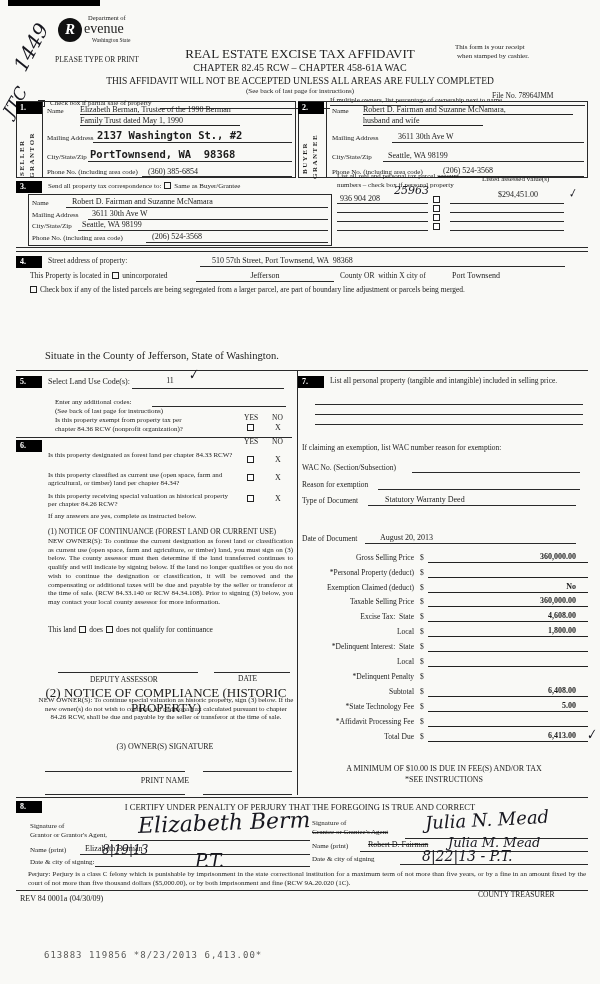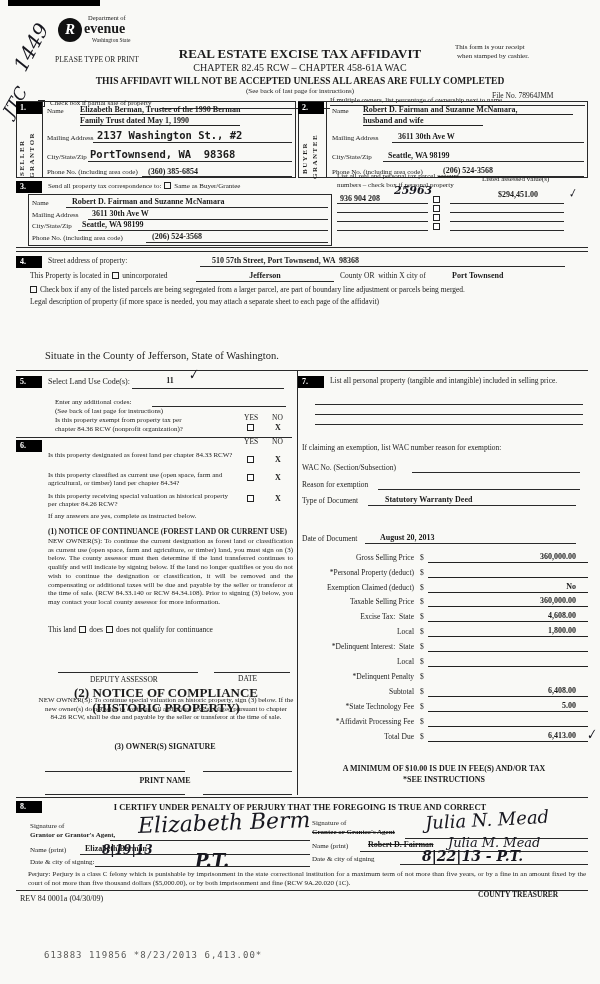--- a/index.html
+++ b/index.html
@@ -1,21 +1,21 @@
 <!DOCTYPE html>
 <html><head>
 <meta charset="utf-8">
 <style>
   *{margin:0;padding:0;box-sizing:border-box}
   html,body{background:#777}
   .page{position:relative;width:600px;height:984px;margin:0 auto;background:#f9f9f6;
         font-family:"Liberation Serif",serif;color:#1b1b1b;overflow:hidden;line-height:1.15}
   .a{position:absolute}
   .f6{font-size:6.5px}.f7{font-size:7px}.f75{font-size:7.5px}.f8{font-size:8px}.f10{font-size:10px}
-  .b{font-weight:bold}
+  .b{font-weight:normal}
   .ctr{text-align:center}
   .j{text-align:justify}
   .pre{white-space:pre}
   .ul{border-bottom:1px solid #222}
   .hl{position:absolute;height:1px;background:#2a2a2a}
   .vl{position:absolute;width:1px;background:#2a2a2a}
   .cb{position:absolute;width:7px;height:7px;border:1px solid #222;background:#fff}
   .cbi{display:inline-block;width:7px;height:7px;border:1px solid #222;vertical-align:-1px;margin:0 3px}
   .secnum{position:absolute;width:26px;height:12px;background:#000;color:#fff;
           font-weight:bold;font-size:8px;line-height:12px;padding-left:4px}
@@ -150,21 +150,20 @@
   <div class="a f75" style="left:30px;top:272px">
     <span>This Property is located in</span><span class="cbi"></span><span>unincorporated</span>
   </div>
   <div class="a b f8 ctr" style="left:200px;top:271px;width:130px">Jefferson</div>
   <div class="hl" style="left:196px;top:281px;width:138px"></div>
   <div class="a f75 pre" style="left:340px;top:272px">County OR  within X city of</div>
   <div class="a b f8" style="left:452px;top:271px">Port Townsend</div>
   <div class="a f75" style="left:30px;top:286px">
     <span class="cbi" style="margin-left:0"></span><span>Check box if any of the listed parcels are being segregated from a larger parcel, are part of boundary line adjustment or parcels being merged.</span>
   </div>
-  <div class="a f75" style="left:30px;top:298px">Legal description of property (if more space is needed, you may attach a separate sheet to each page of the affidavit)</div>
   <div class="a" style="left:45px;top:350px;font-size:10.5px">Situate in the County of Jefferson, State of Washington.</div>
   <div class="hl" style="left:16px;top:370px;width:572px"></div>
 
   <div class="vl" style="left:297px;top:370px;height:425px"></div>
 
   <div class="secnum" style="left:16px;top:376px">5.</div>
   <div class="a f8" style="left:48px;top:377px">Select Land Use Code(s):</div>
   <div class="a b f8 ctr" style="left:150px;top:376px;width:40px">11</div>
   <div class="a hw" style="left:188px;top:368px;font-size:13px;transform:rotate(-15deg)">✓</div>
   <div class="hl" style="left:132px;top:388px;width:152px"></div>

